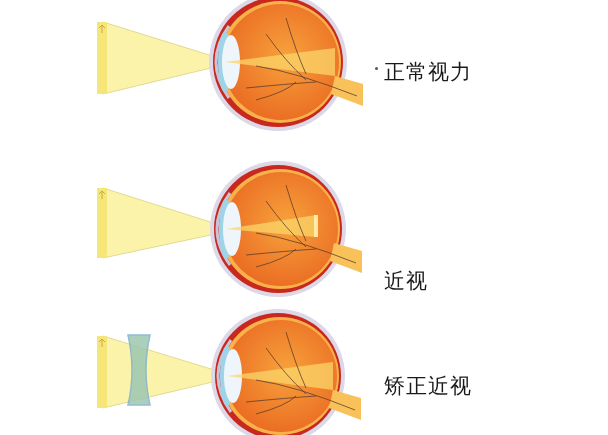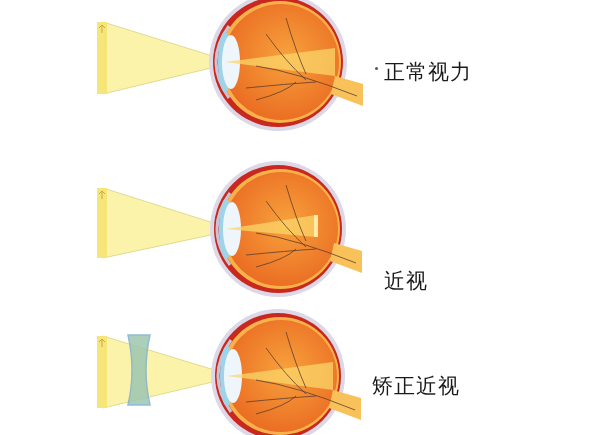--- a/index.html
+++ b/index.html
@@ -65,14 +65,14 @@
         <ellipse cx="227" cy="376" rx="7" ry="30" fill="#9ed3e8"></ellipse>
         <ellipse cx="233" cy="376" rx="9" ry="27" fill="#eef6fb"></ellipse>
         <polygon points="227,376 333,362 333,390" fill="#fbd56a" opacity="0.75"></polygon>
         <path d="M333,390 L361,398 L361,420 L329,408 Z" fill="#f8c15a"></path>
         <path d="M256,380 Q296,386 355,410 M266,348 Q286,376 306,394 M246,402 Q286,398 316,396 M286,332 Q296,366 306,388 M256,414 Q286,406 296,396" fill="none" stroke="#5a3a2a" stroke-width="0.9" opacity="0.85"></path>
       </g>
     </svg>
   <div class="dot" style="left:375px;top:67px;"></div>
   <div class="label" style="left:384px;top:58px;">正常视力</div>
   <div class="label" style="left:384px;top:231px;margin-top:36px;">近视</div>
-  <div class="label" style="left:372px;top:372px;">矫正近视</div>
+  <div class="label" style="left:384px;top:372px;">矫正近视</div>
 </div>
 
 </body></html>

